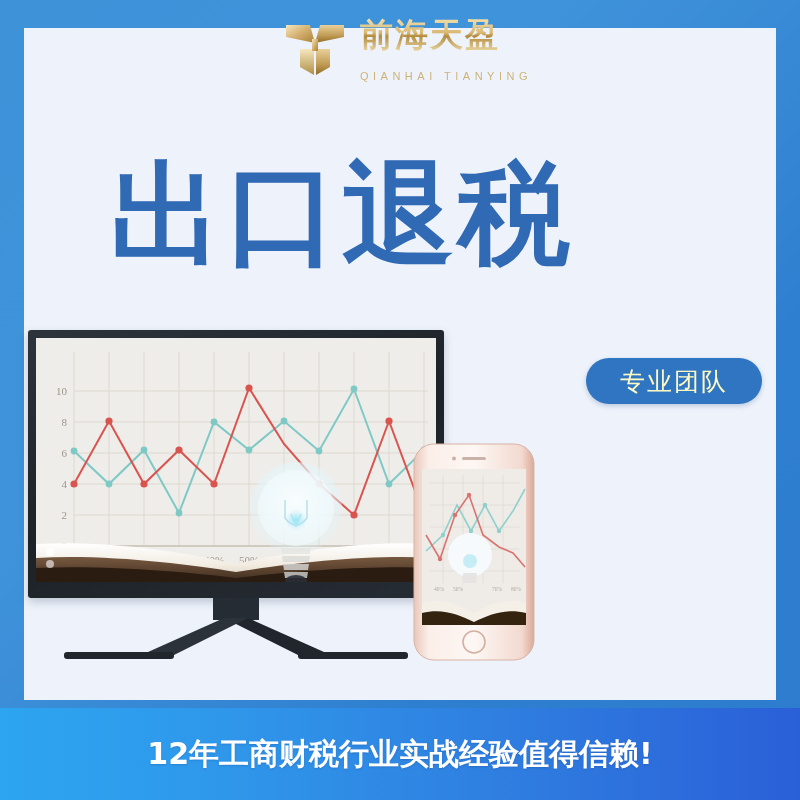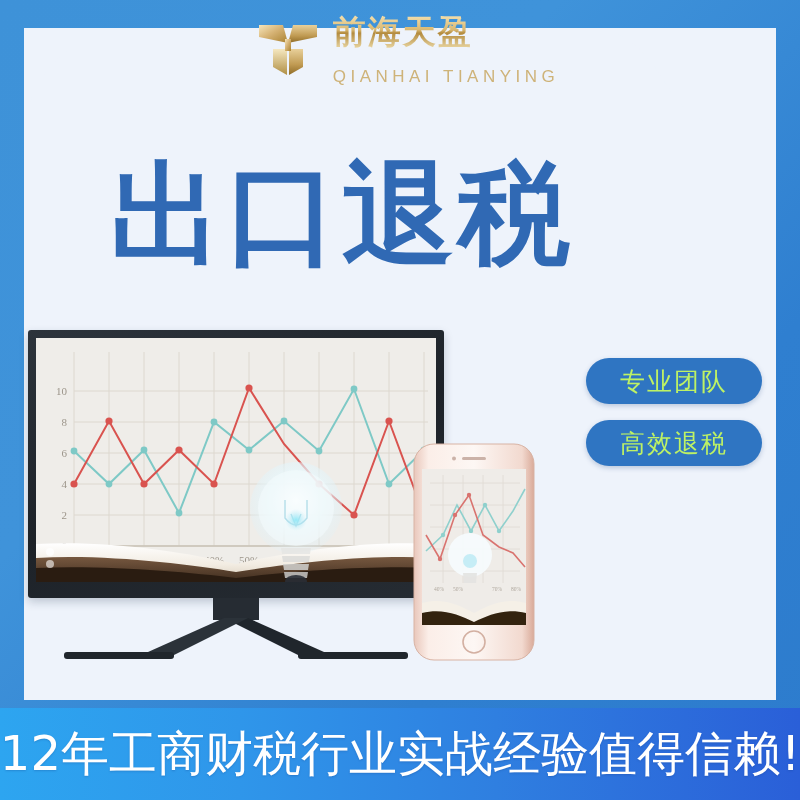--- a/index.html
+++ b/index.html
@@ -42,21 +42,21 @@
     font-weight: bold;
     letter-spacing: 2px;
     background: linear-gradient(180deg, #f3e0b0 0%, #d9b871 45%, #b38b3e 55%, #e8d4a0 100%);
     -webkit-background-clip: text;
     background-clip: text;
     color: transparent;
     -webkit-text-fill-color: transparent;
   }
   #logo-en {
     margin-top: 20px;
-    font-size: 17px;
+    font-size: 11px;
     letter-spacing: 4.5px;
     color: #c9a863;
     opacity: .85;
   }
 
   
   #card {
     position: absolute;
     left: 24px;
     top: 28px;
@@ -126,21 +126,21 @@
     display: flex;
     flex-direction: column;
     gap: 16px;
     align-items: flex-end;
   }
   .badge {
     width: 176px;
     height: 46px;
     border-radius: 23px;
     background: #2f75c2;
-    color: #bef264;
+    color: #fef9c3;
     font-size: 25px;
     letter-spacing: 2px;
     display: flex;
     align-items: center;
     justify-content: center;
     box-shadow: 0 2px 5px rgba(30,70,130,0.25);
     font-family: "DejaVu Sans", "Liberation Sans", sans-serif;
   }
 
   
@@ -149,22 +149,22 @@
     left: 0; bottom: 0;
     width: 800px; height: 92px;
     background: linear-gradient(90deg, #2da5f0 0%, #2f96ea 30%, #2f7fe0 62%, #2a5fd8 100%);
     z-index: 50;
     display: flex;
     align-items: center;
     justify-content: center;
   }
   #banner-text {
     color: #ffffff;
-    font-size: 48px;
-    font-weight: normal;
+    font-size: 30px;
+    font-weight: bold;
     letter-spacing: 0px;
     white-space: nowrap;
     font-family: "DejaVu Sans", "Liberation Sans", sans-serif;
     text-shadow: 0 1px 2px rgba(20,60,130,0.25);
   }
 </style>
 </head>
 <body>
 
 <div id="poster">
@@ -426,20 +426,19 @@
 
       <path d="M9,160 C30,154 46,162 61,170 C76,162 92,154 113,160 L113,182 L9,182 Z" fill="#f5f0e7"></path>
       <path d="M9,170 C30,165 46,172 61,179 C76,172 92,165 113,170 L113,182 L9,182 Z" fill="#33230f"></path>
     </g>
 
     <circle cx="61" cy="199" r="11" fill="none" stroke="#d3b0a2" stroke-width="1.6"></circle>
   </svg>
 
   <div id="badges">
     <div class="badge">专业团队</div>
-    <div class="badge">高效退税</div>
   </div>
 
   <div id="banner">
     <div id="banner-text">12年工商财税行业实战经验值得信赖!</div>
   </div>
 
 </div>
 
 </body></html>

